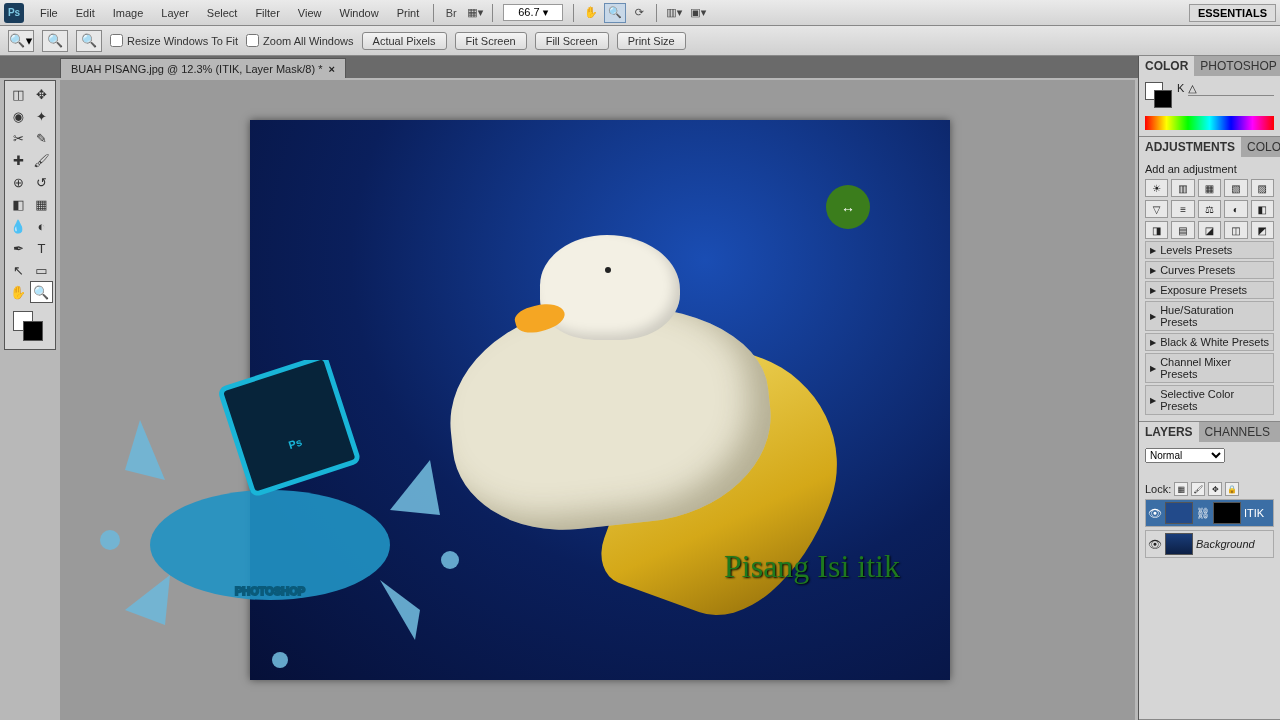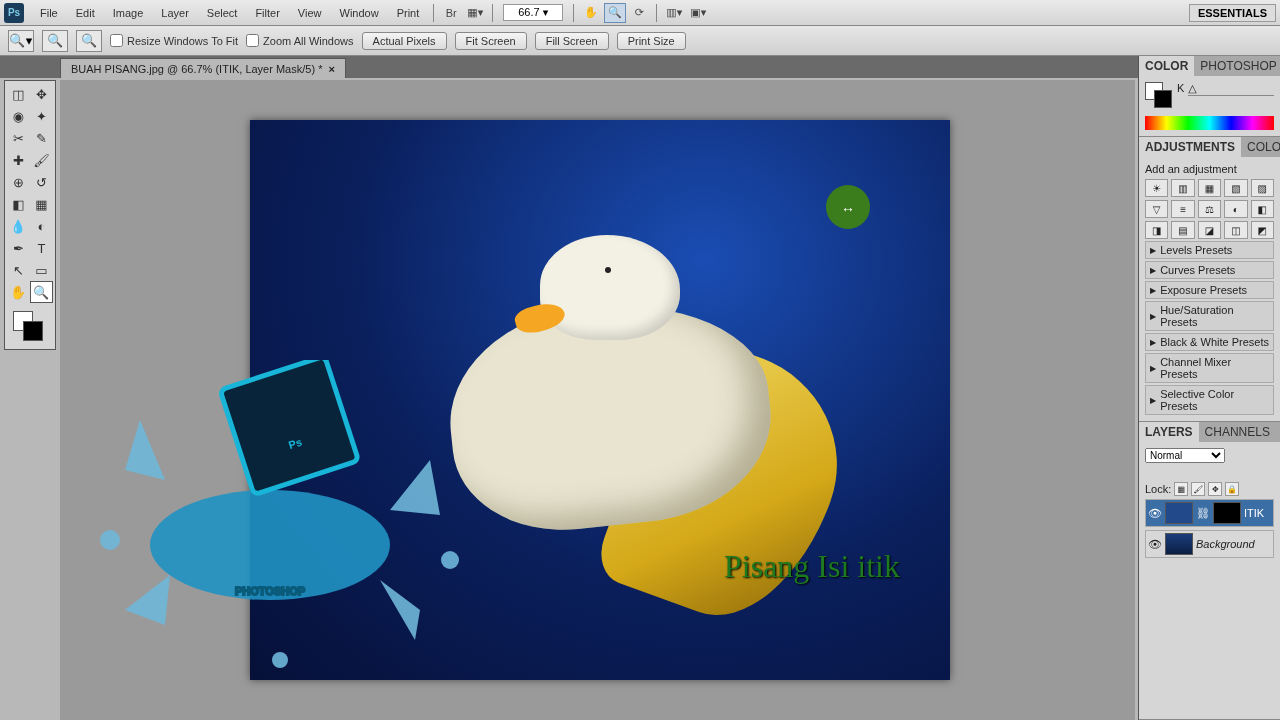--- a/index.html
+++ b/index.html
@@ -111,21 +111,21 @@
       <span>Zoom All Windows</span>
     </label>
   <button class="opt-btn">Actual Pixels</button>
   <button class="opt-btn">Fit Screen</button>
   <button class="opt-btn">Fill Screen</button>
   <button class="opt-btn">Print Size</button>
 </div>
 
 <div class="tab-bar">
   <div class="doc-tab">
-    <span>BUAH PISANG.jpg @ 66.7% (ITIK, Layer Mask/5) *</span>
+    <span>BUAH PISANG.jpg @ 12.3% (ITIK, Layer Mask/8) *</span>
     <span class="close-x">×</span>
   </div>
 </div>
 
 <div class="toolbox">
   <div class="tool-row">
       <div class="tool">◫</div>
       <div class="tool">✥</div>
     </div>
   <div class="tool-row">

